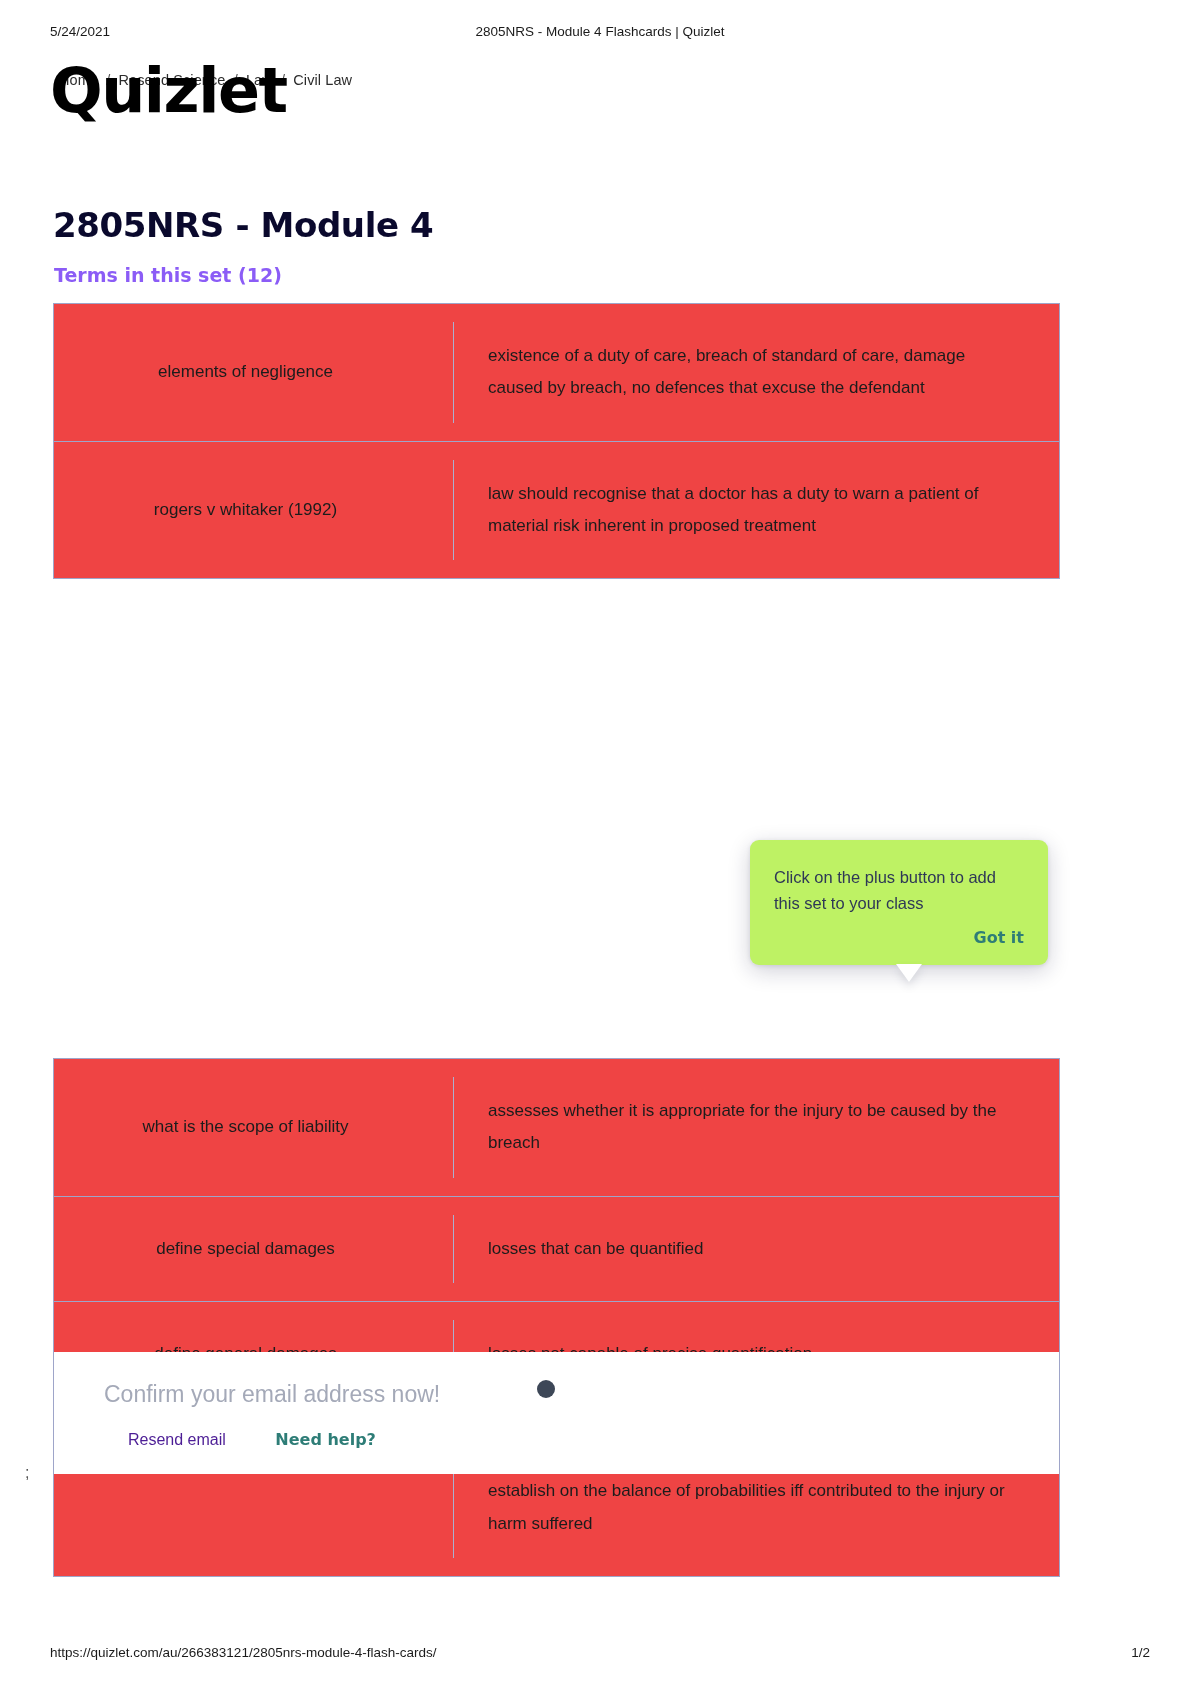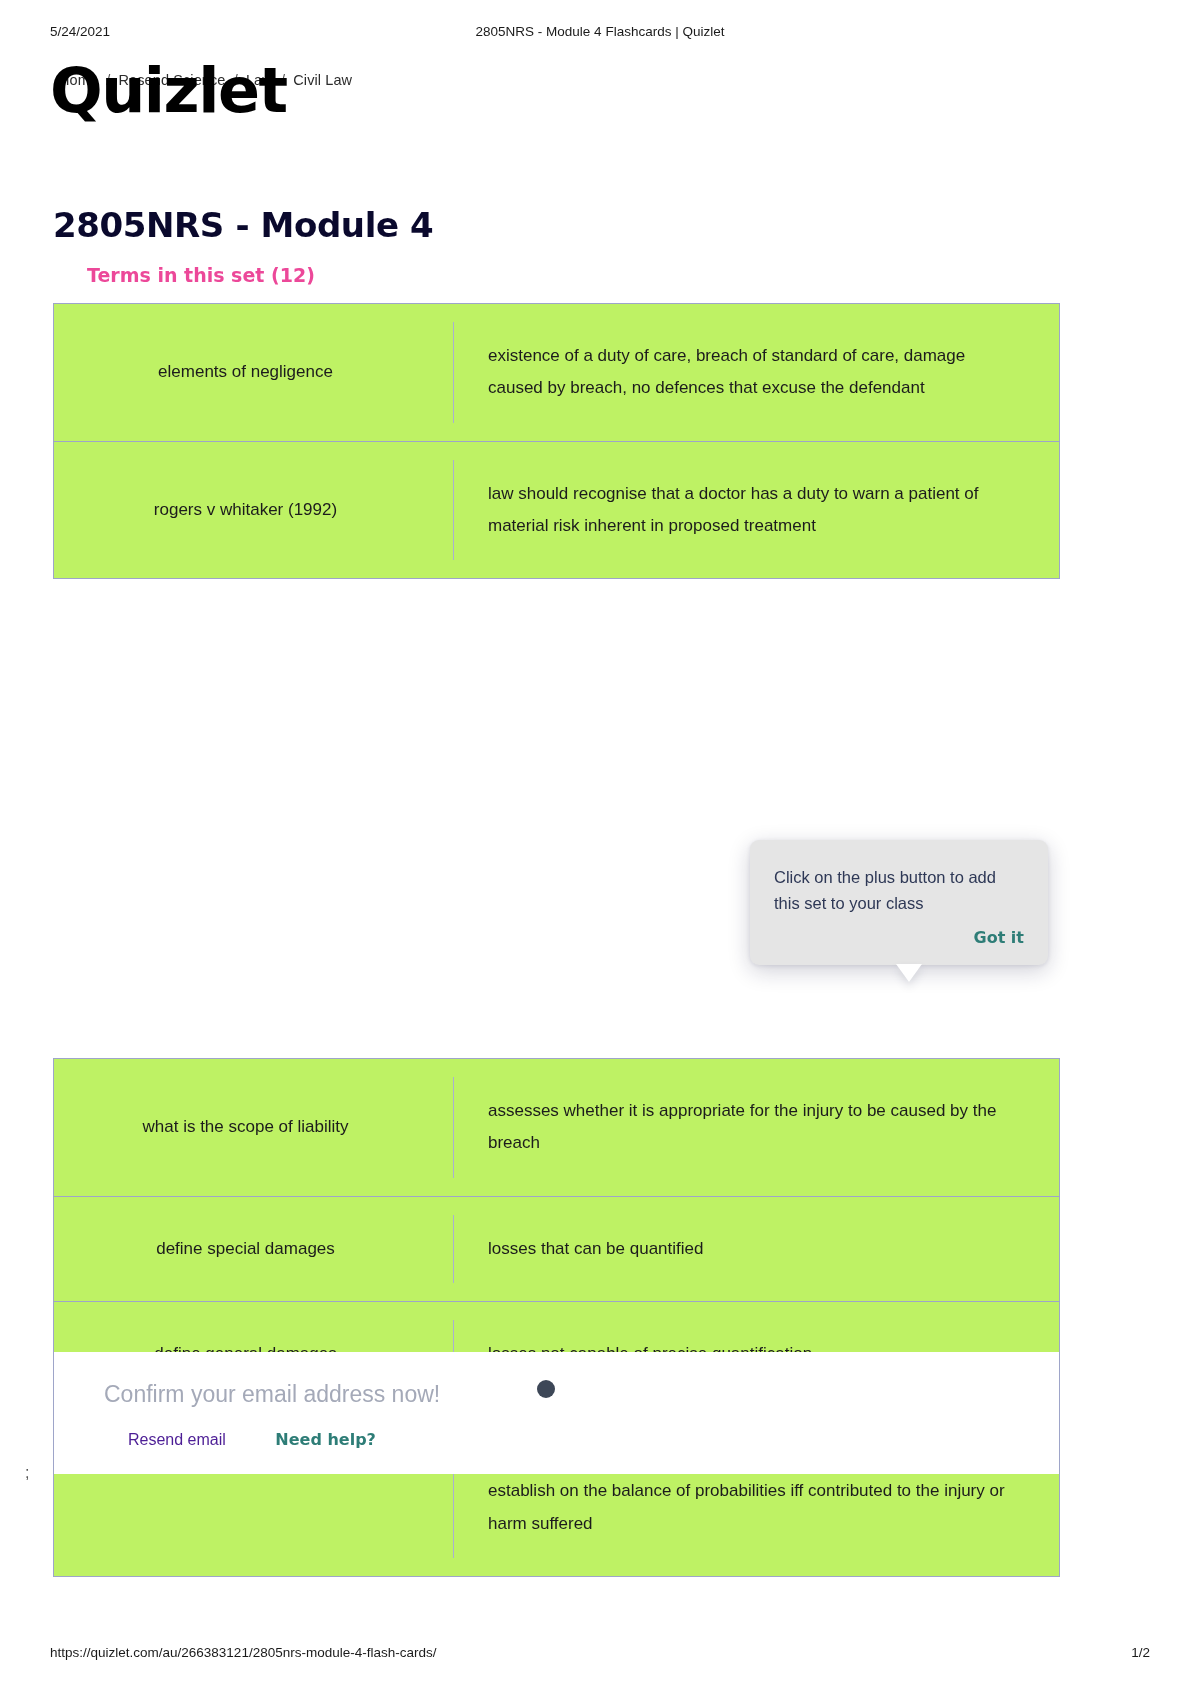--- a/index.html
+++ b/index.html
@@ -94,31 +94,30 @@
     letter-spacing: -0.4px;
     color: #0a092d;
   }
   .terms-count {
     position: absolute;
     left: 54px;
     top: 248px;
     font-family: "DejaVu Sans", sans-serif;
     font-weight: 700;
     font-size: 19px;
-    color: #ec4899;
-    margin-left: 33px;
+    color: #8b5cf6;
   }
 
   
   .term-table {
     position: absolute;
     left: 53px;
     width: 1007px;
     border: 1px solid #9ea5c9;
-    background: #bef264;
+    background: #ef4444;
   }
   #table-top { top: 303px; }
   #table-bottom { top: 1058px; }
 
   .term-row {
     display: flex;
     align-items: stretch;
     border-bottom: 1px solid #9ea5c9;
     min-height: 74px;
   }
@@ -148,21 +147,21 @@
     margin: 18px 16px;
   }
   .def-cell .def-text { display: block; max-width: 560px; }
 
   
   .coach-tip {
     position: absolute;
     left: 750px;
     top: 840px;
     width: 298px;
-    background: #e5e5e5;
+    background: #bef264;
     border-radius: 9px;
     box-shadow: 0 6px 22px rgba(20,22,60,0.20), 0 1px 4px rgba(20,22,60,0.10);
     padding: 24px 24px 18px 24px;
     z-index: 20;
   }
   .coach-tip-text {
     font-size: 16.5px;
     line-height: 1.58;
     color: #2e3856;
   }

